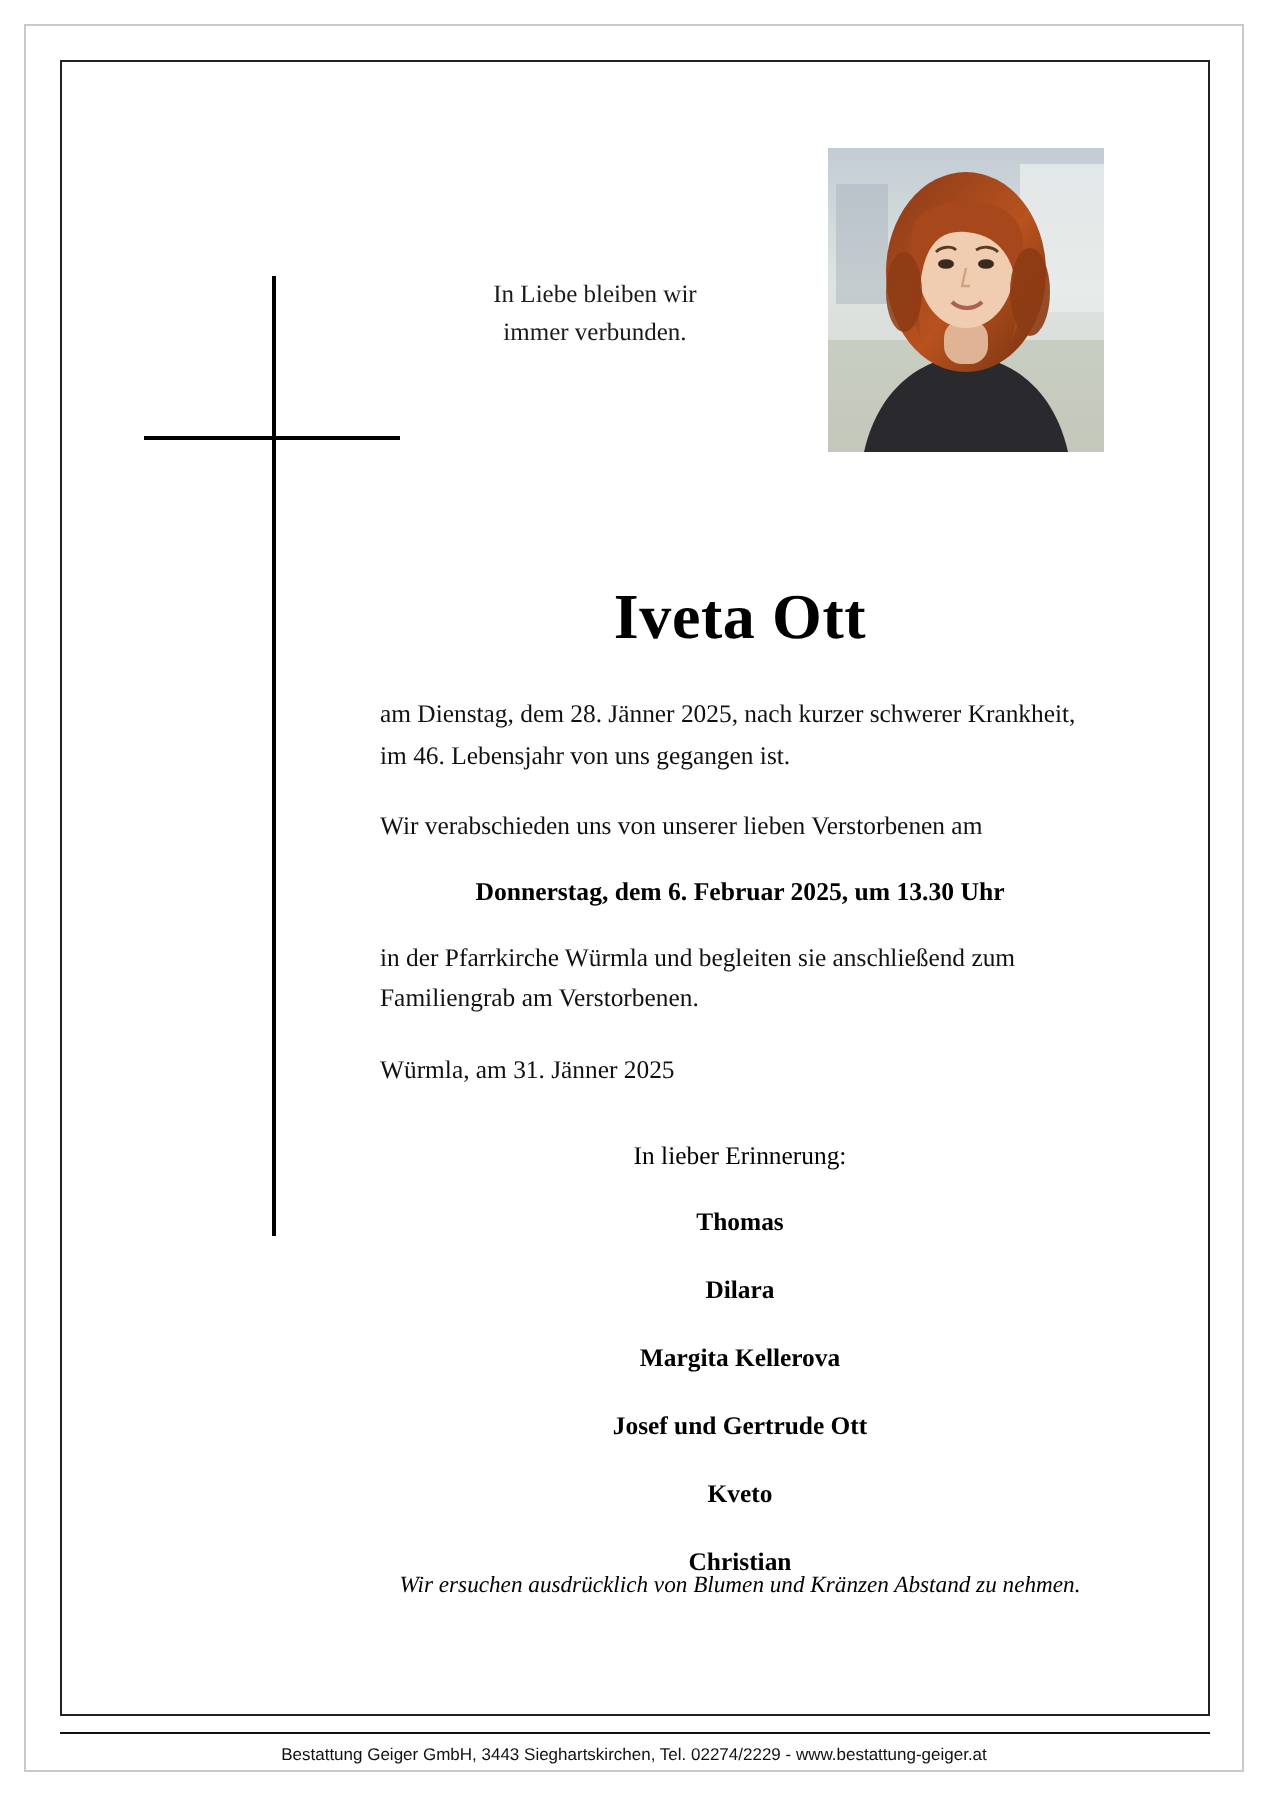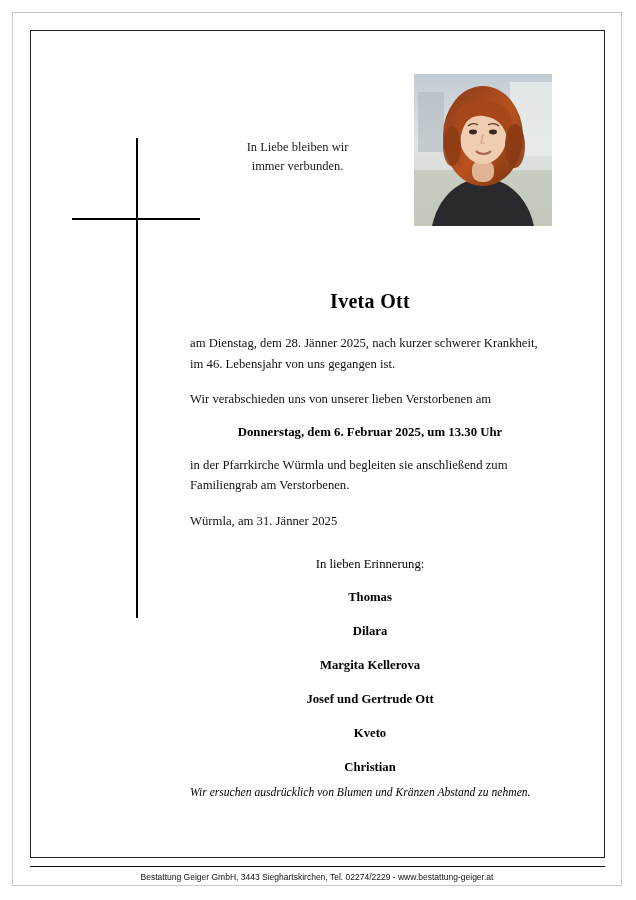--- a/index.html
+++ b/index.html
@@ -92,21 +92,21 @@
     font-size: 12.7px;
     line-height: 1.62;
     margin: 0 0 15px 0;
     text-align: left;
     color: #111111;
   }
   .para.justify {
     text-align: justify;
   }
   .name {
-    font-size: 20px;
+    font-size: 32px;
     font-weight: bold;
     text-align: center;
     margin: 22px 0 20px 0;
     letter-spacing: 0.3px;
   }
   .center-bold {
     font-size: 12.8px;
     font-weight: bold;
     text-align: center;
     margin: 0 0 15px 0;
@@ -120,20 +120,21 @@
     font-size: 12.7px;
     font-weight: bold;
     text-align: center;
     margin: 0 0 19px 0;
   }
   .closing {
     position: absolute;
     left: 190px;
     top: 786px;
     width: 360px;
+    text-align: center;
     font-size: 11.6px;
     font-style: italic;
   }
   
   .footer-rule {
     position: absolute;
     left: 30px;
     top: 866px;
     width: 575px;
     height: 1px;
@@ -223,21 +224,21 @@
 
     <div class="center-bold">Donnerstag, dem 6. Februar 2025, um 13.30 Uhr</div>
 
     <p class="para justify">
       <span>in der Pfarrkirche Würmla und begleiten sie anschließend zum</span><br>
       <span>Familiengrab am Verstorbenen.</span>
     </p>
 
     <p class="para">Würmla, am 31. Jänner 2025</p>
 
-    <div class="mourners-title">In lieben Erinnerung:</div>
+    <div class="mourners-title">In lieber Erinnerung:</div>
 
     <div class="mourner">Thomas</div>
     <div class="mourner">Dilara</div>
     <div class="mourner">Margita Kellerova</div>
     <div class="mourner">Josef und Gertrude Ott</div>
     <div class="mourner">Kveto</div>
     <div class="mourner">Christian</div>
 
   </div>
 

